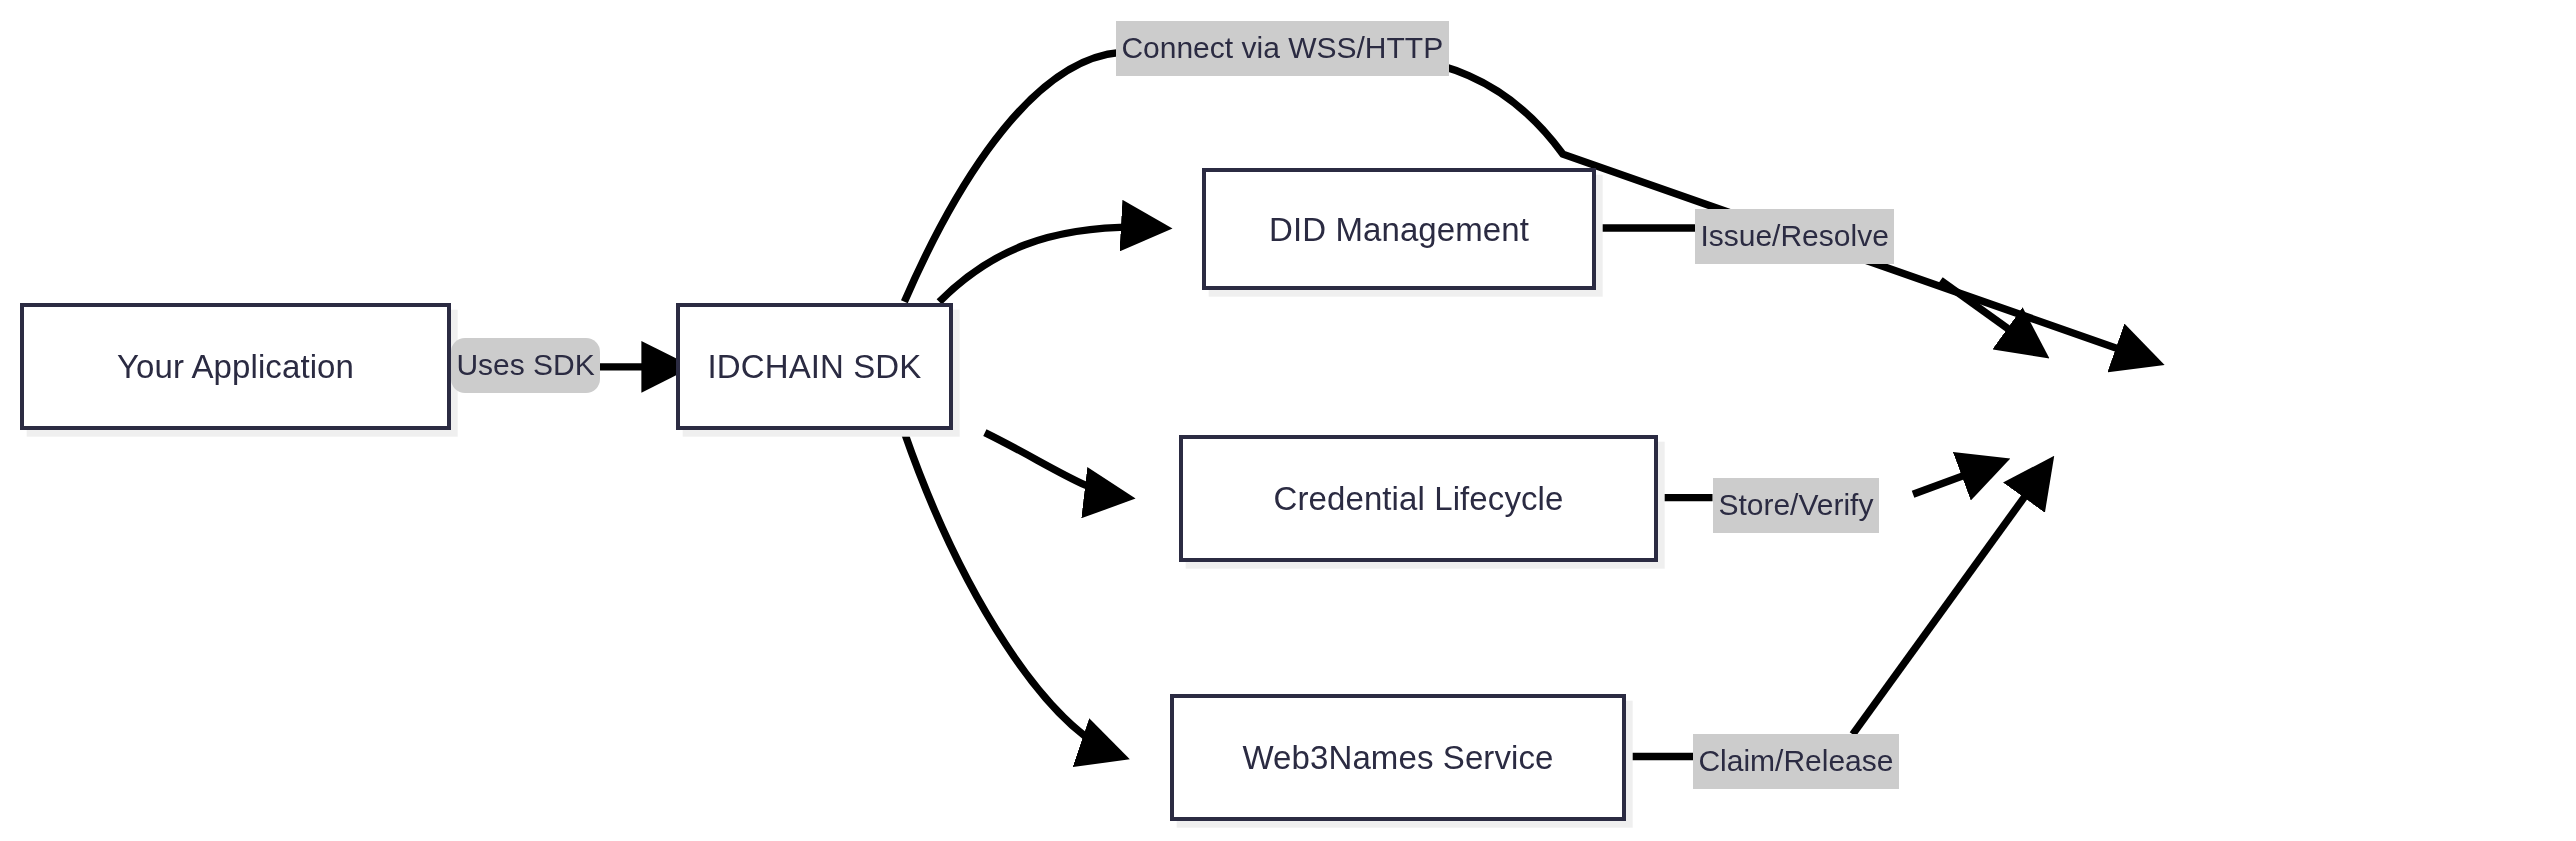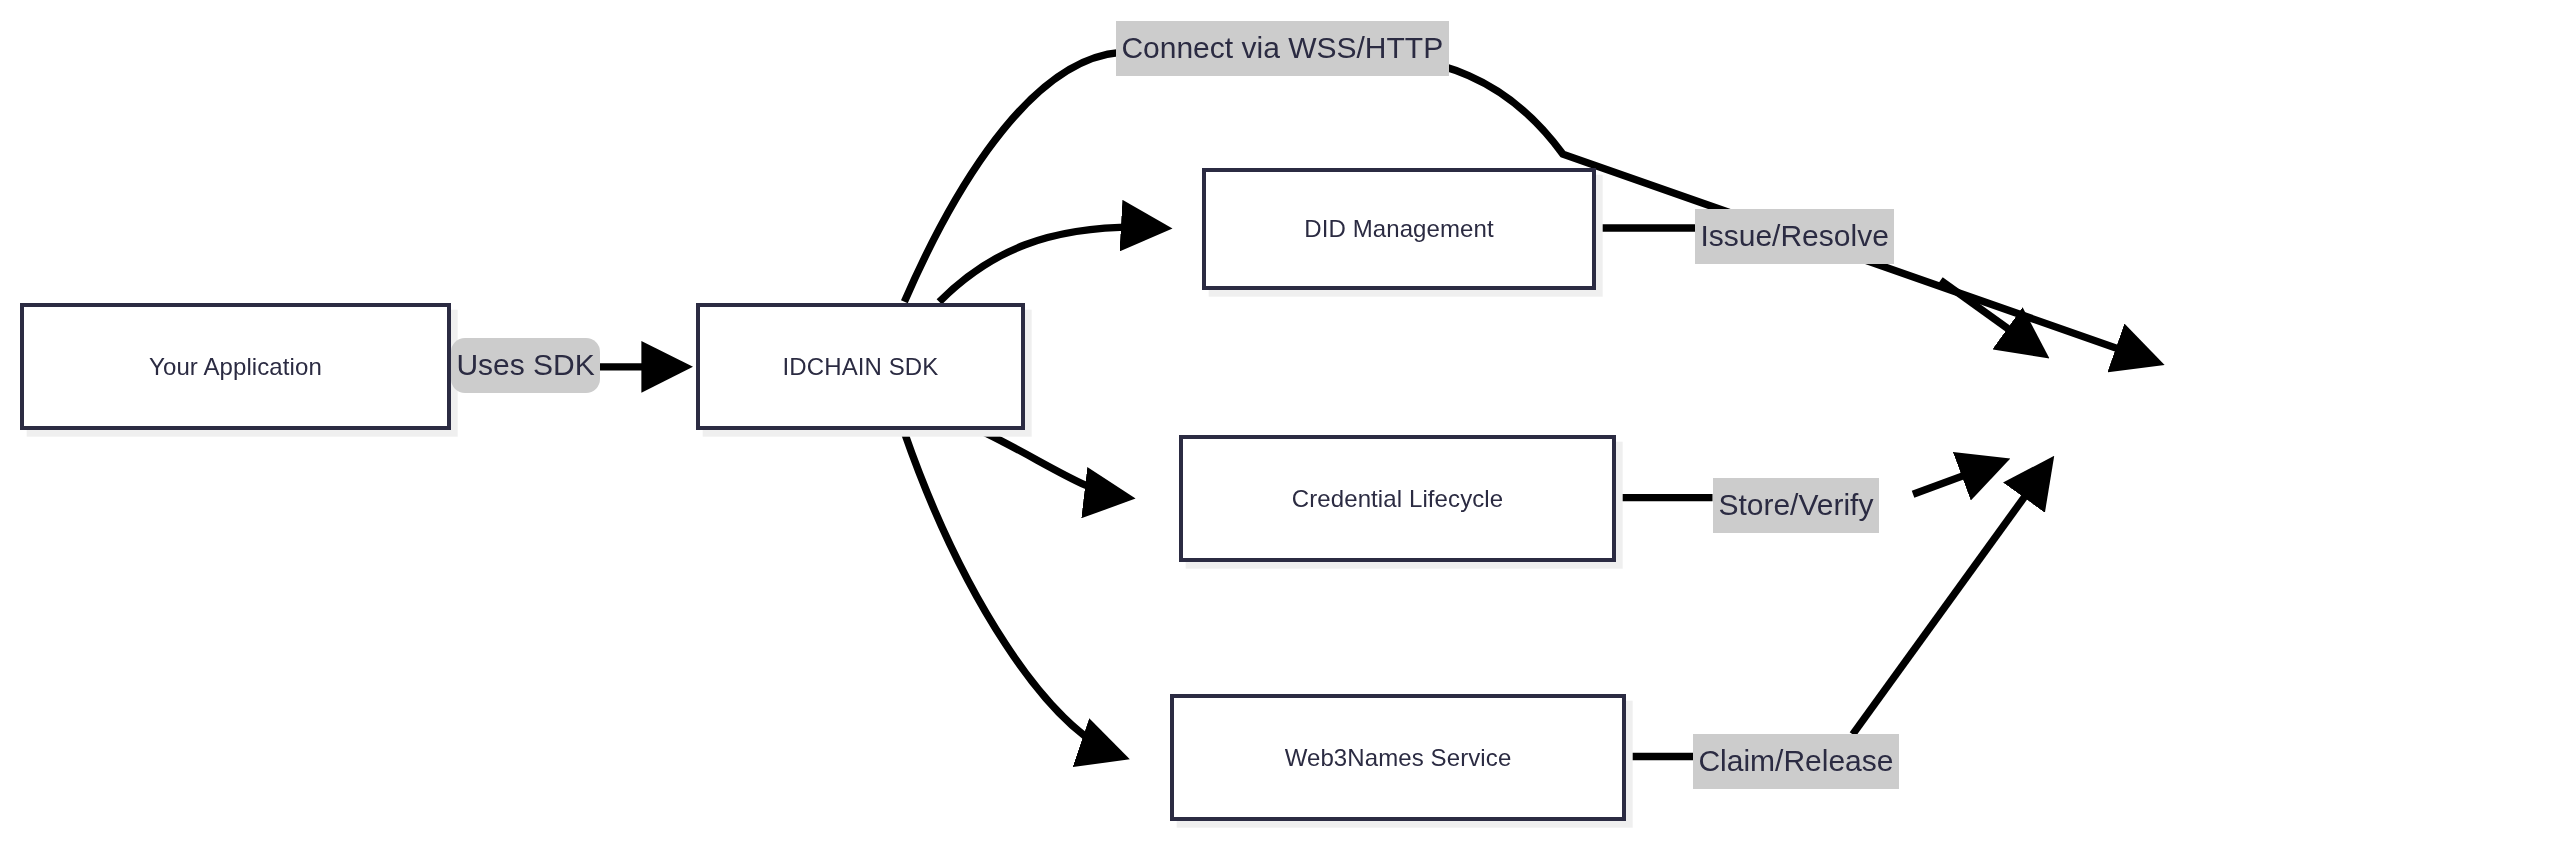--- a/index.html
+++ b/index.html
@@ -34,21 +34,21 @@
     background: #ffffff;
     border: 4.7px solid #2b2b42;
     display: flex;
     align-items: center;
     justify-content: center;
     box-shadow: 6.7px 6.7px 0 0 #efefef;
     z-index: 3;
   }
   .node-label {
     font-family: "Liberation Sans", sans-serif;
-    font-size: 24px;
+    font-size: 33px;
     color: #2b2b42;
     line-height: 1;
     white-space: nowrap;
     letter-spacing: 0.1px;
     text-align: center;
   }
   .edge-label {
     position: absolute;
     background: #cccccc;
     color: #2b2b42;
@@ -91,29 +91,29 @@
     <path d="M 2852 737 L 2985 688" fill="none" stroke="#000000" stroke-width="11" marker-end="url(#arrow)"></path>
 
     <path d="M 1978 1128 L 2527 1128" fill="none" stroke="#000000" stroke-width="11"></path>
     <path d="M 2762 1095 L 3055 690" fill="none" stroke="#000000" stroke-width="11" marker-end="url(#arrow)"></path>
   </svg>
 
   <div class="node" style="left:20px; top:303px; width:431px; height:127px;">
     <span class="node-label">Your Application</span>
   </div>
 
-  <div class="node" style="left:696px; top:303px; width:329px; height:127px;">
+  <div class="node" style="left:676px; top:303px; width:277px; height:127px;">
     <span class="node-label">IDCHAIN SDK</span>
   </div>
 
   <div class="node" style="left:1202px; top:168px; width:394px; height:122px;">
     <span class="node-label">DID Management</span>
   </div>
 
-  <div class="node" style="left:1179px; top:435px; width:437px; height:127px;">
+  <div class="node" style="left:1179px; top:435px; width:479px; height:127px;">
     <span class="node-label">Credential Lifecycle</span>
   </div>
 
   <div class="node" style="left:1170px; top:694px; width:456px; height:127px;">
     <span class="node-label">Web3Names Service</span>
   </div>
 
 
   <div class="edge-label" style="left:451px; top:338px;border-radius:14px;">Uses SDK</div>
 

